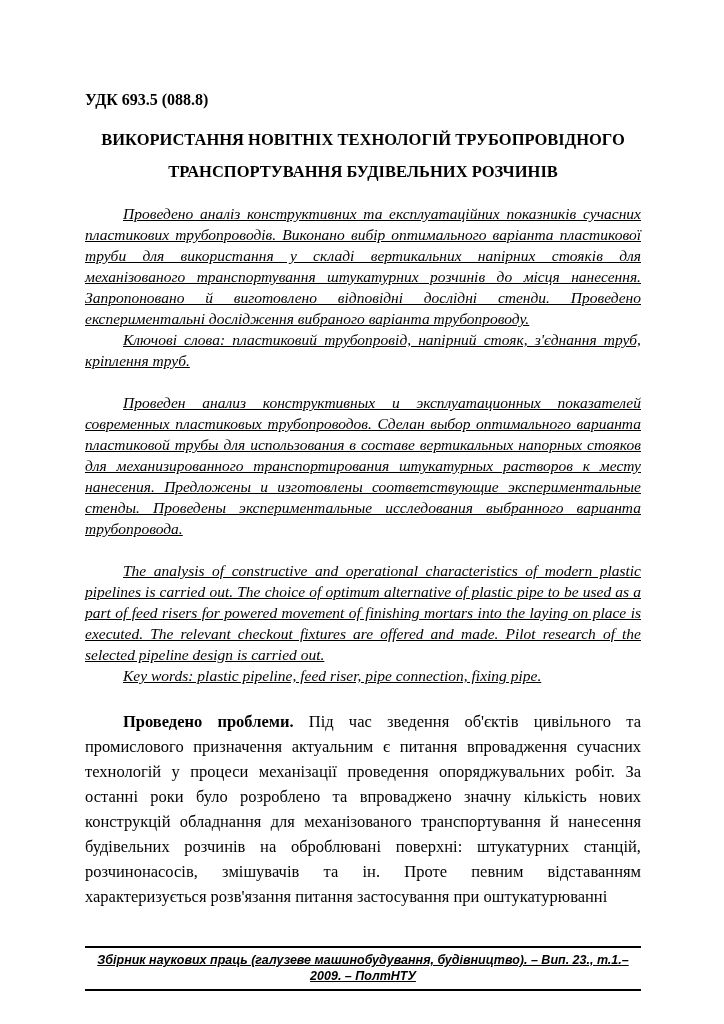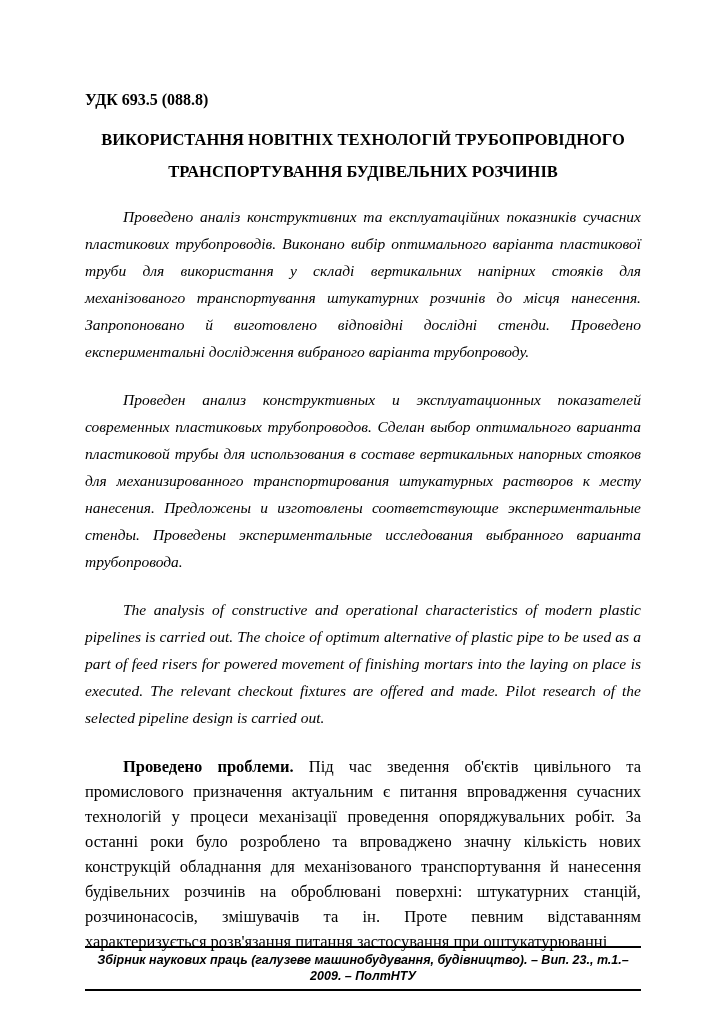--- a/index.html
+++ b/index.html
@@ -36,22 +36,23 @@
   .title {
     margin-top:14px;
     text-align:center;
     font-weight:bold;
     font-size:16.5px;
     line-height:32px;
   }
   .abstract {
     font-style:italic;
     font-size:15.5px;
-    line-height:27px;
+    line-height:21px;
     text-align:justify;
+    text-decoration:underline;
   }
   .abstract p { text-indent:38px; }
   .abs-uk { margin-top:15px; }
   .abs-ru { margin-top:21px; }
   .abs-en { margin-top:21px; }
   .main-text {
     margin-top:23px;
     font-size:16.5px;
     line-height:25px;
     text-align:justify;
@@ -65,43 +66,46 @@
     width:556px;
     border-top:2px solid #000000;
     border-bottom:2px solid #000000;
     padding:4px 2px 5px;
     text-align:center;
     font-family:"Liberation Sans", sans-serif;
     font-weight:bold;
     font-style:italic;
     font-size:12.5px;
     line-height:16px;
+    text-decoration:underline;
   }
 </style>
 </head>
 <body>
 
 <div class="page">
   <div class="content">
 
     <div class="udc">УДК 693.5 (088.8)</div>
 
 
     <h1 class="title">ВИКОРИСТАННЯ НОВІТНІХ ТЕХНОЛОГІЙ ТРУБОПРОВІДНОГО ТРАНСПОРТУВАННЯ БУДІВЕЛЬНИХ РОЗЧИНІВ</h1>
 
     <div class="abstract abs-uk">
       <p>Проведено аналіз конструктивних та експлуатаційних показників сучасних пластикових трубопроводів. Виконано вибір оптимального варіанта пластикової труби для використання у складі вертикальних напірних стояків для механізованого транспортування штукатурних розчинів до місця нанесення. Запропоновано й виготовлено відповідні дослідні стенди. Проведено експериментальні дослідження вибраного варіанта трубопроводу.</p>
+      <p>Ключові слова: пластиковий трубопровід, напірний стояк, з'єднання труб, кріплення труб.</p>
     </div>
 
     <div class="abstract abs-ru">
       <p>Проведен анализ конструктивных и эксплуатационных показателей современных пластиковых трубопроводов. Сделан выбор оптимального варианта пластиковой трубы для использования в составе вертикальных напорных стояков для механизированного транспортирования штукатурных растворов к месту нанесения. Предложены и изготовлены соответствующие экспериментальные стенды. Проведены экспериментальные исследования выбранного варианта трубопровода.</p>
     </div>
 
     <div class="abstract abs-en">
       <p>The analysis of constructive and operational characteristics of modern plastic pipelines is carried out. The choice of optimum alternative of plastic pipe to be used as a part of feed risers for powered movement of finishing mortars into the laying on place is executed. The relevant checkout fixtures are offered and made. Pilot research of the selected pipeline design is carried out.</p>
+      <p>Key words: plastic pipeline, feed riser, pipe connection, fixing pipe.</p>
     </div>
 
     <p class="main-text">
       <span class="lead">Проведено проблеми.</span>
       <span>Під час зведення об'єктів цивільного та промислового призначення актуальним є питання впровадження сучасних технологій у процеси механізації проведення опоряджувальних робіт. За останні роки було розроблено та впроваджено значну кількість нових конструкцій обладнання для механізованого транспортування й нанесення будівельних розчинів на оброблювані поверхні: штукатурних станцій, розчинонасосів, змішувачів та ін. Проте певним відставанням характеризується розв'язання питання застосування при оштукатурюванні</span>
     </p>
 
   </div>
 
   <div class="footer">

